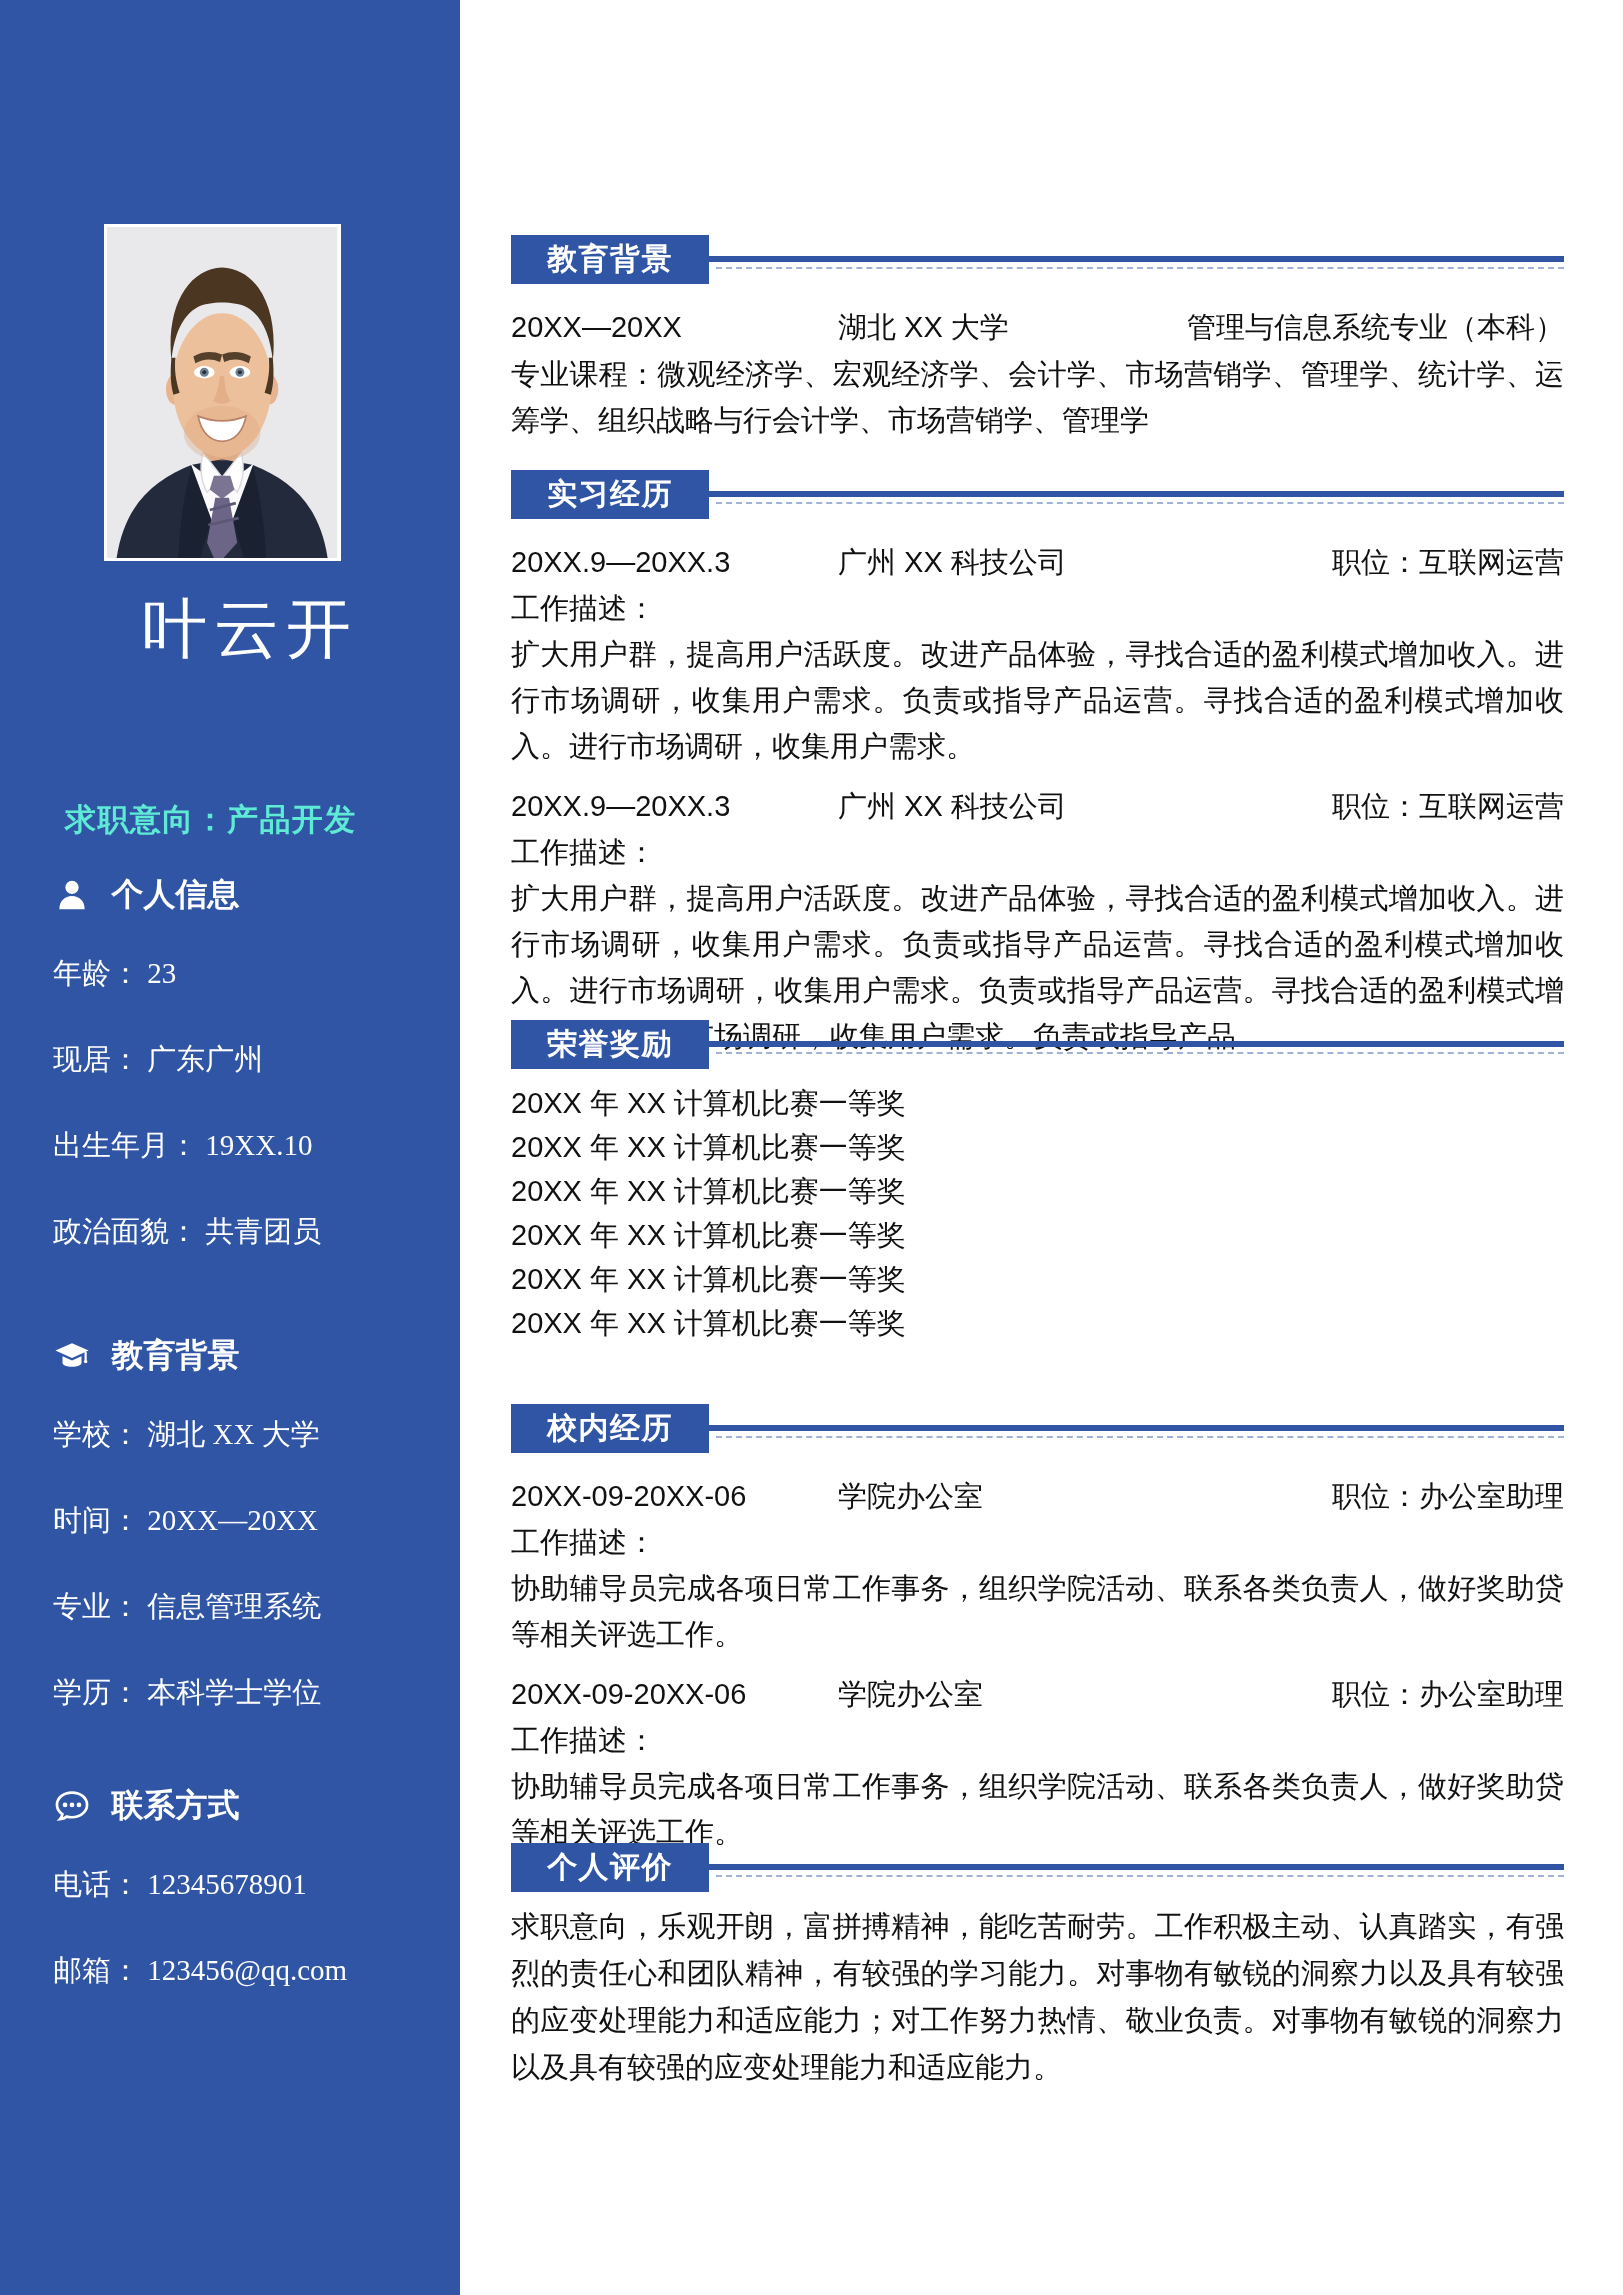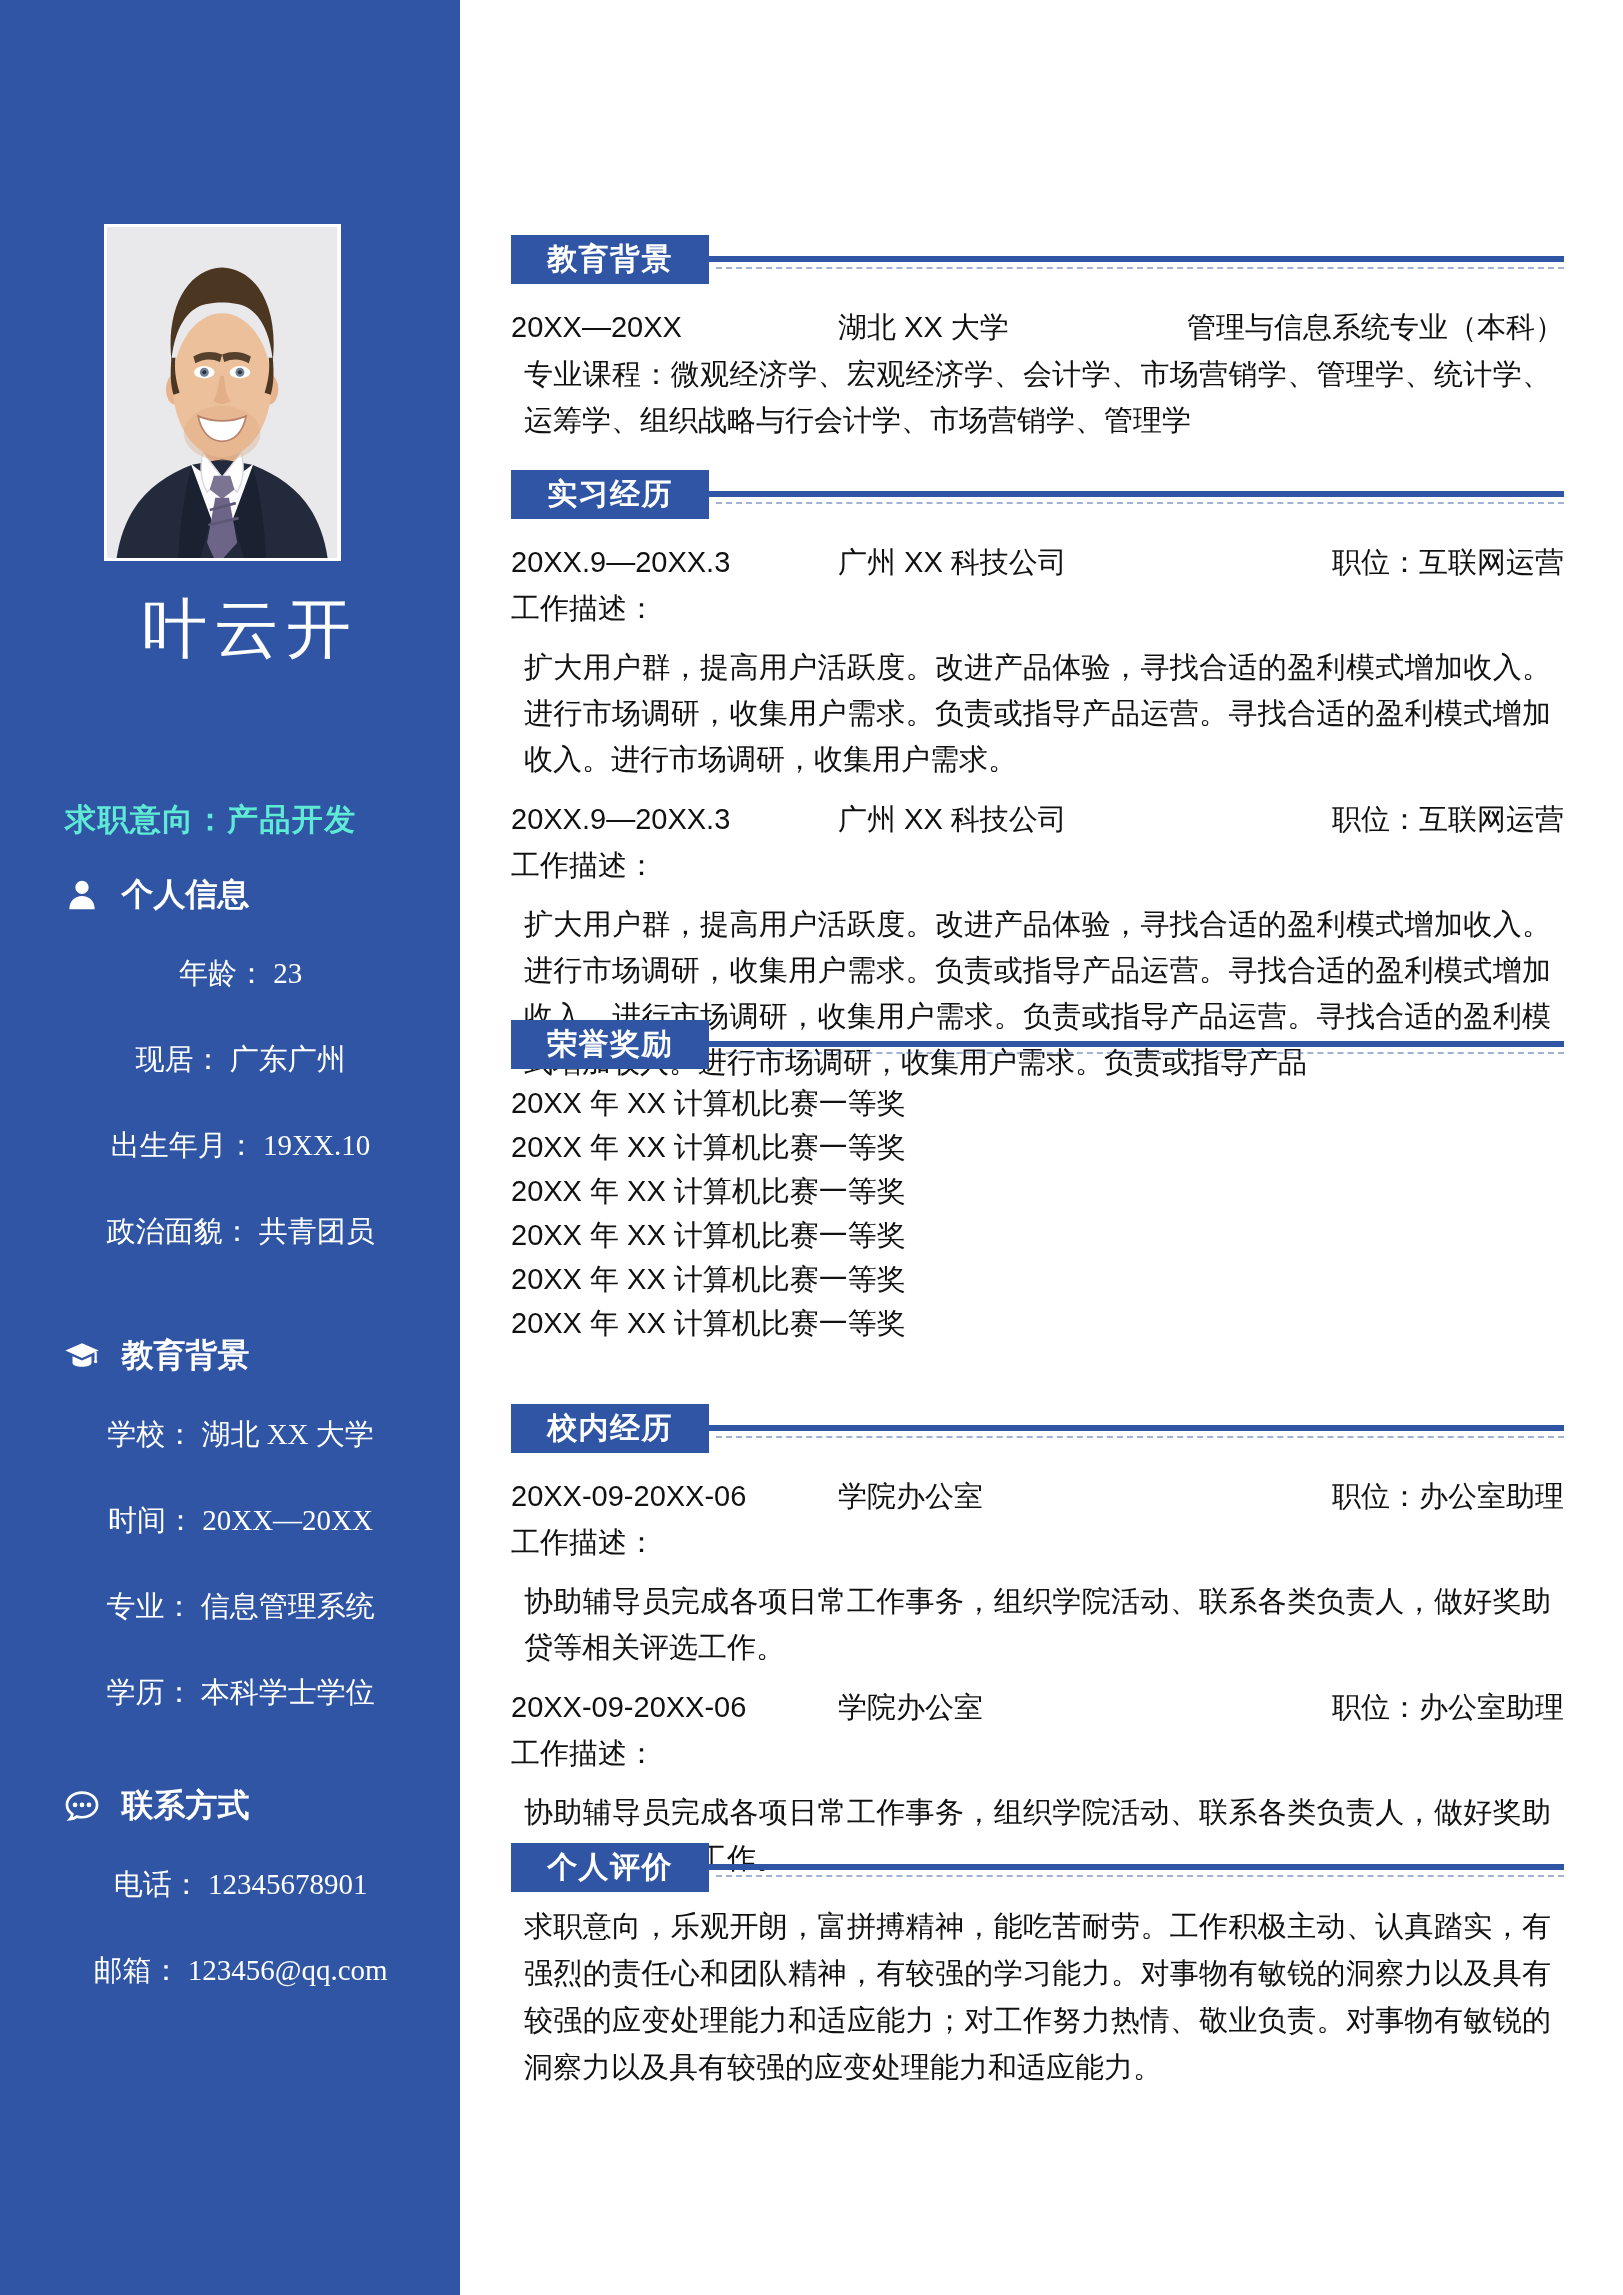--- a/index.html
+++ b/index.html
@@ -20,21 +20,21 @@
   }
   .photo-frame svg { display:block; width:100%; height:100%; }
   .name {
     position:absolute; left:0; top:585px; width:460px; text-align:center;
     font-size:65px; letter-spacing:6.8px; font-weight:normal; color:#ffffff;padding-left:20px;
   }
   .objective {
     position:absolute; left:65px; top:799px; font-size:31px; font-weight:bold;
     color:#5eead4; letter-spacing:1.4px;
   }
-  .side-sec { position:absolute; left:63px; width:355px;text-align:center; }
+  .side-sec { position:absolute; left:53px; width:355px; }
   .side-sec.personal  { top:874px; }
   .side-sec.education { top:1335px; }
   .side-sec.contact   { top:1785px; }
   .side-title { display:flex; align-items:center; gap:20.5px; font-size:32px; font-weight:bold; height:41px; }
   .side-title svg { width:38px; height:38px; flex:0 0 auto; }
   .side-items { margin-top:44px; }
   .side-item { font-size:29px; line-height:29px; margin-bottom:57px; white-space:nowrap;font-family:Liberation Serif, serif; }
   
   .section { position:absolute; left:511px; width:1053px; }
   .sec-edu    { top:235px; }
@@ -50,21 +50,21 @@
   }
   .sec-line { position:absolute; left:198px; right:0; top:20.5px; height:6.1px; background:#2F55A4; }
   .sec-dash { position:absolute; left:205px; right:0; top:32px; border-top:2px dashed rgba(47,85,164,0.45); }
   .row {
     display:grid; grid-template-columns:327px 1fr 423px;
     font-size:29px; line-height:46px; margin-top:20px;
   }
   .row .cell-c { text-align:left; }
   .row .cell-r { text-align:right; }
   .desc-label { font-size:29px; line-height:46px; }
-  .para { font-size:29px; line-height:46px; text-align:justify; margin:13px; }
+  .para { font-size:29px; line-height:46px; text-align:justify; margin:0; }
   .para.eval { line-height:47px; margin-top:11px; }
   .courses { margin-top:1.4px; }
   .honor-list { margin-top:12.3px; }
   .honor-item { font-size:29px; line-height:44px; }
   .entry2 { margin-top:13.6px; }
 </style>
 </head>
 <body>
 
 <div class="page">

